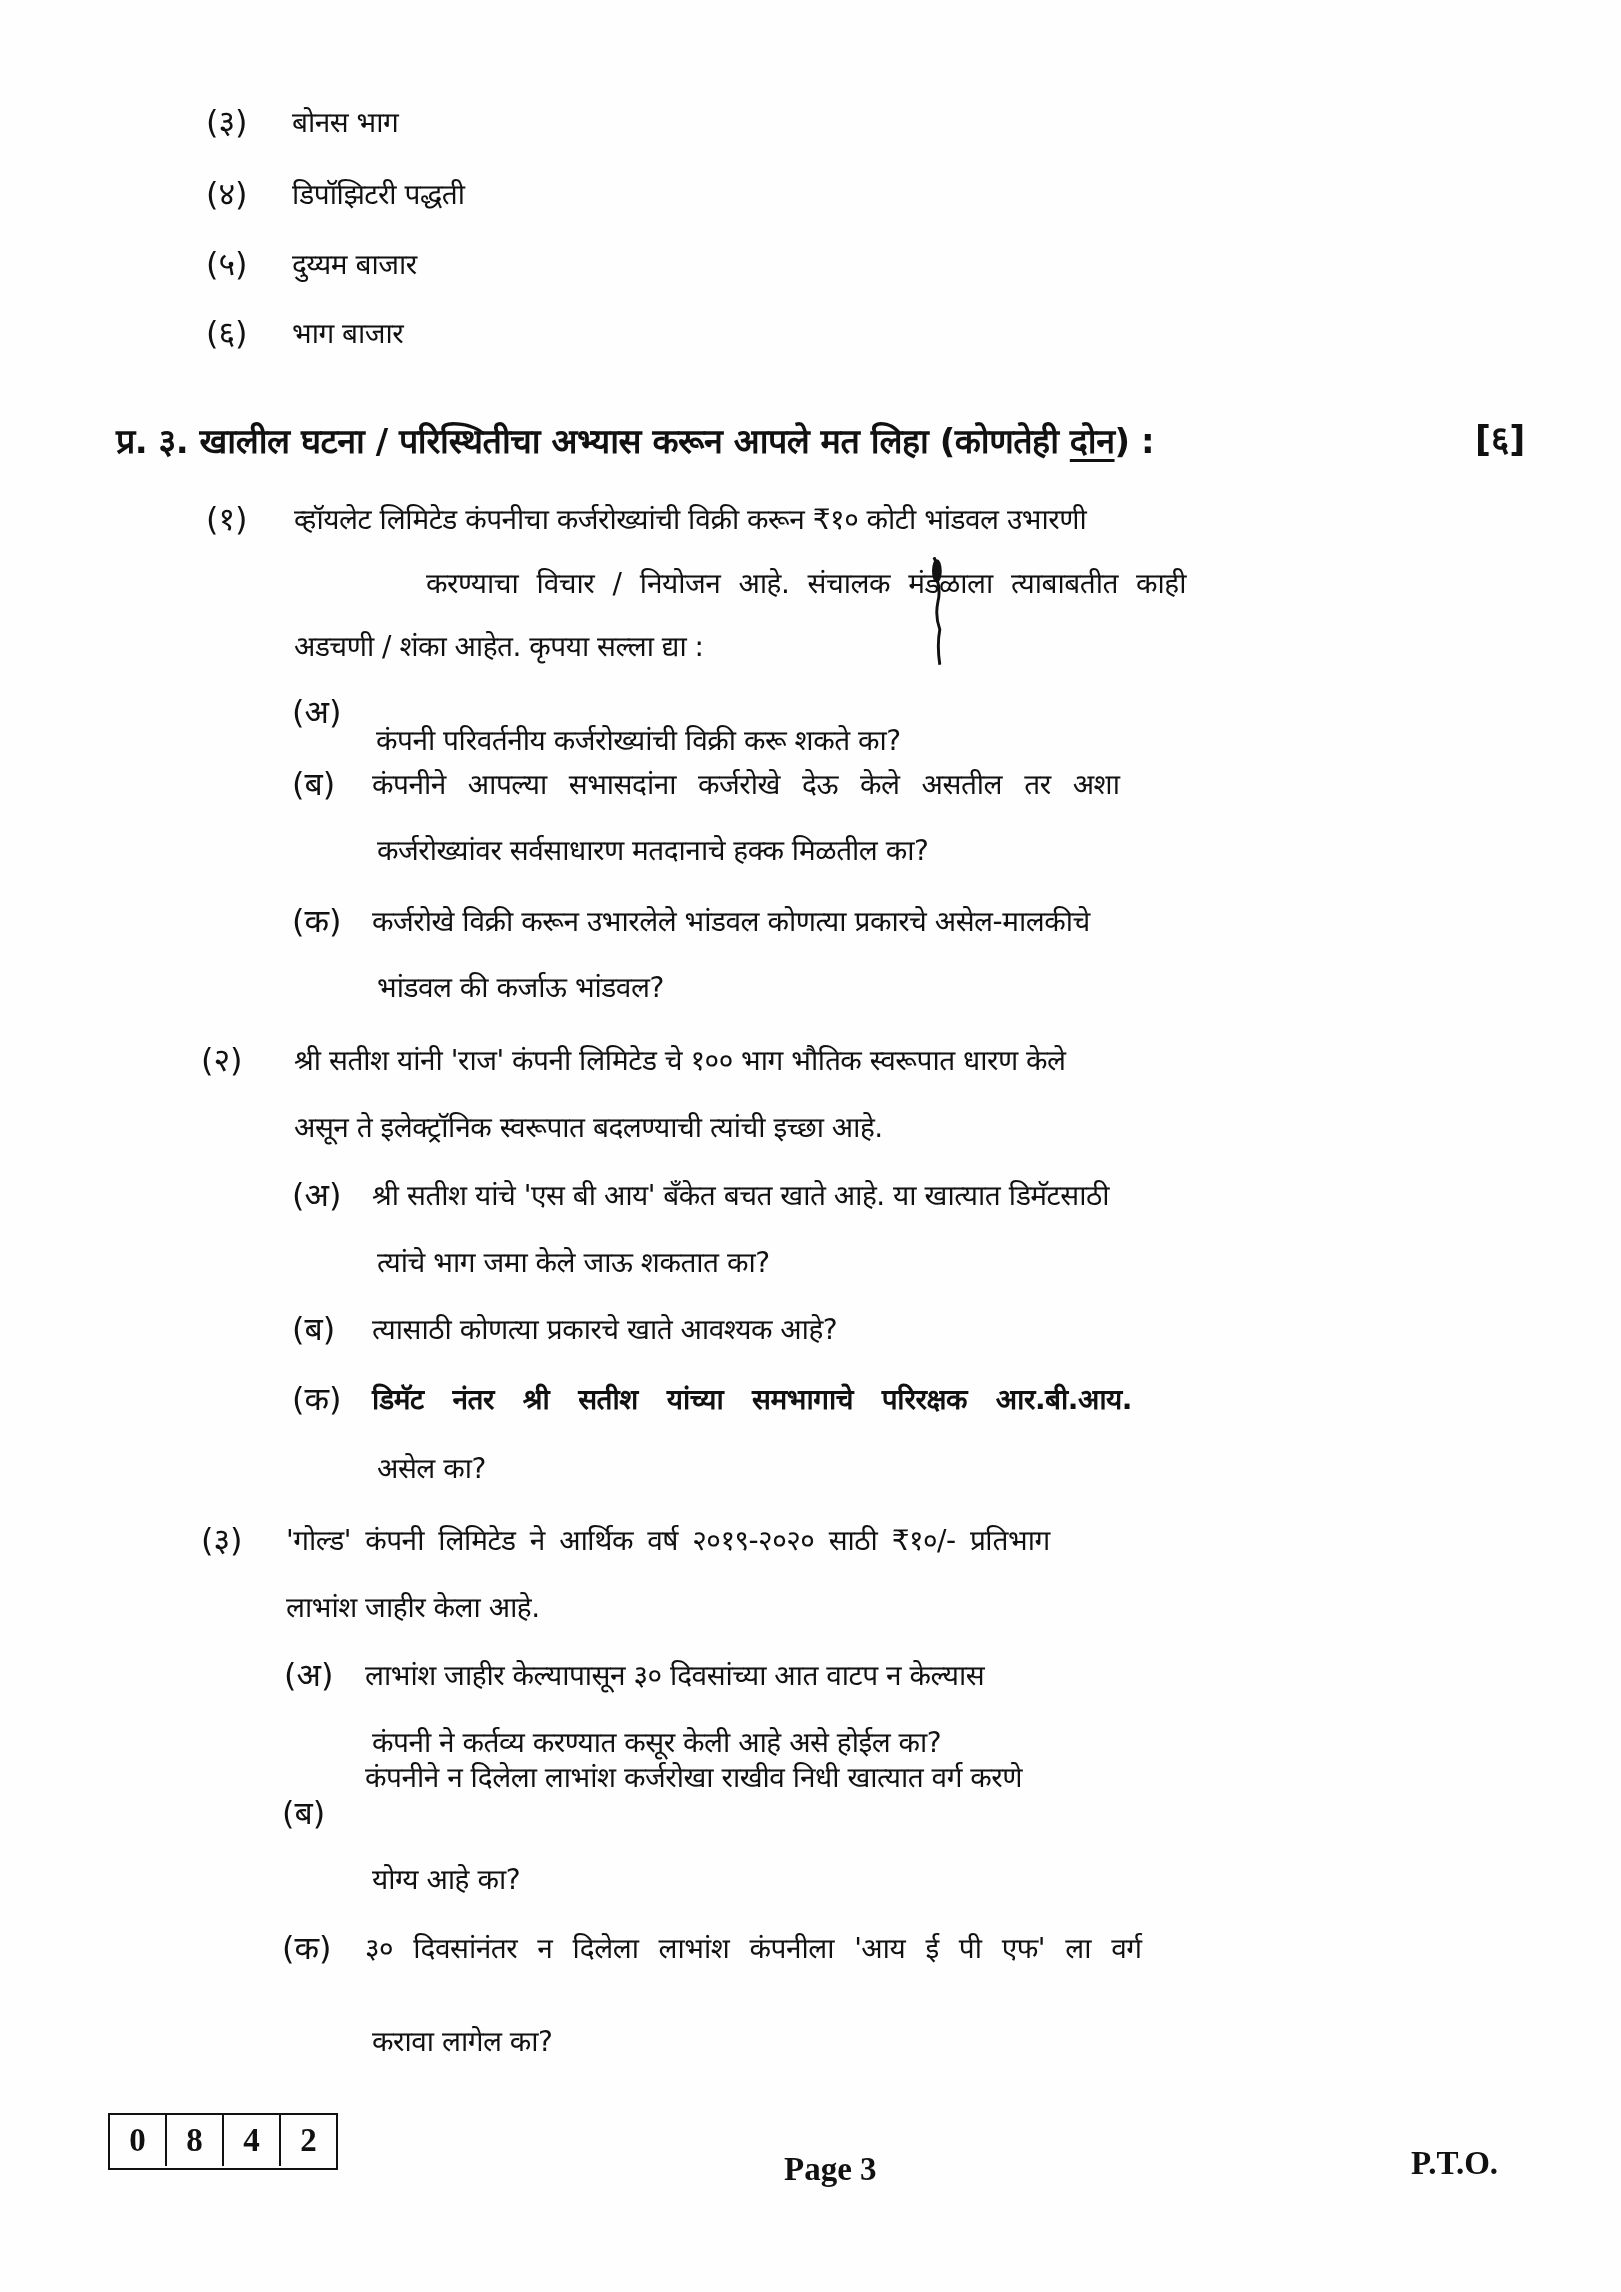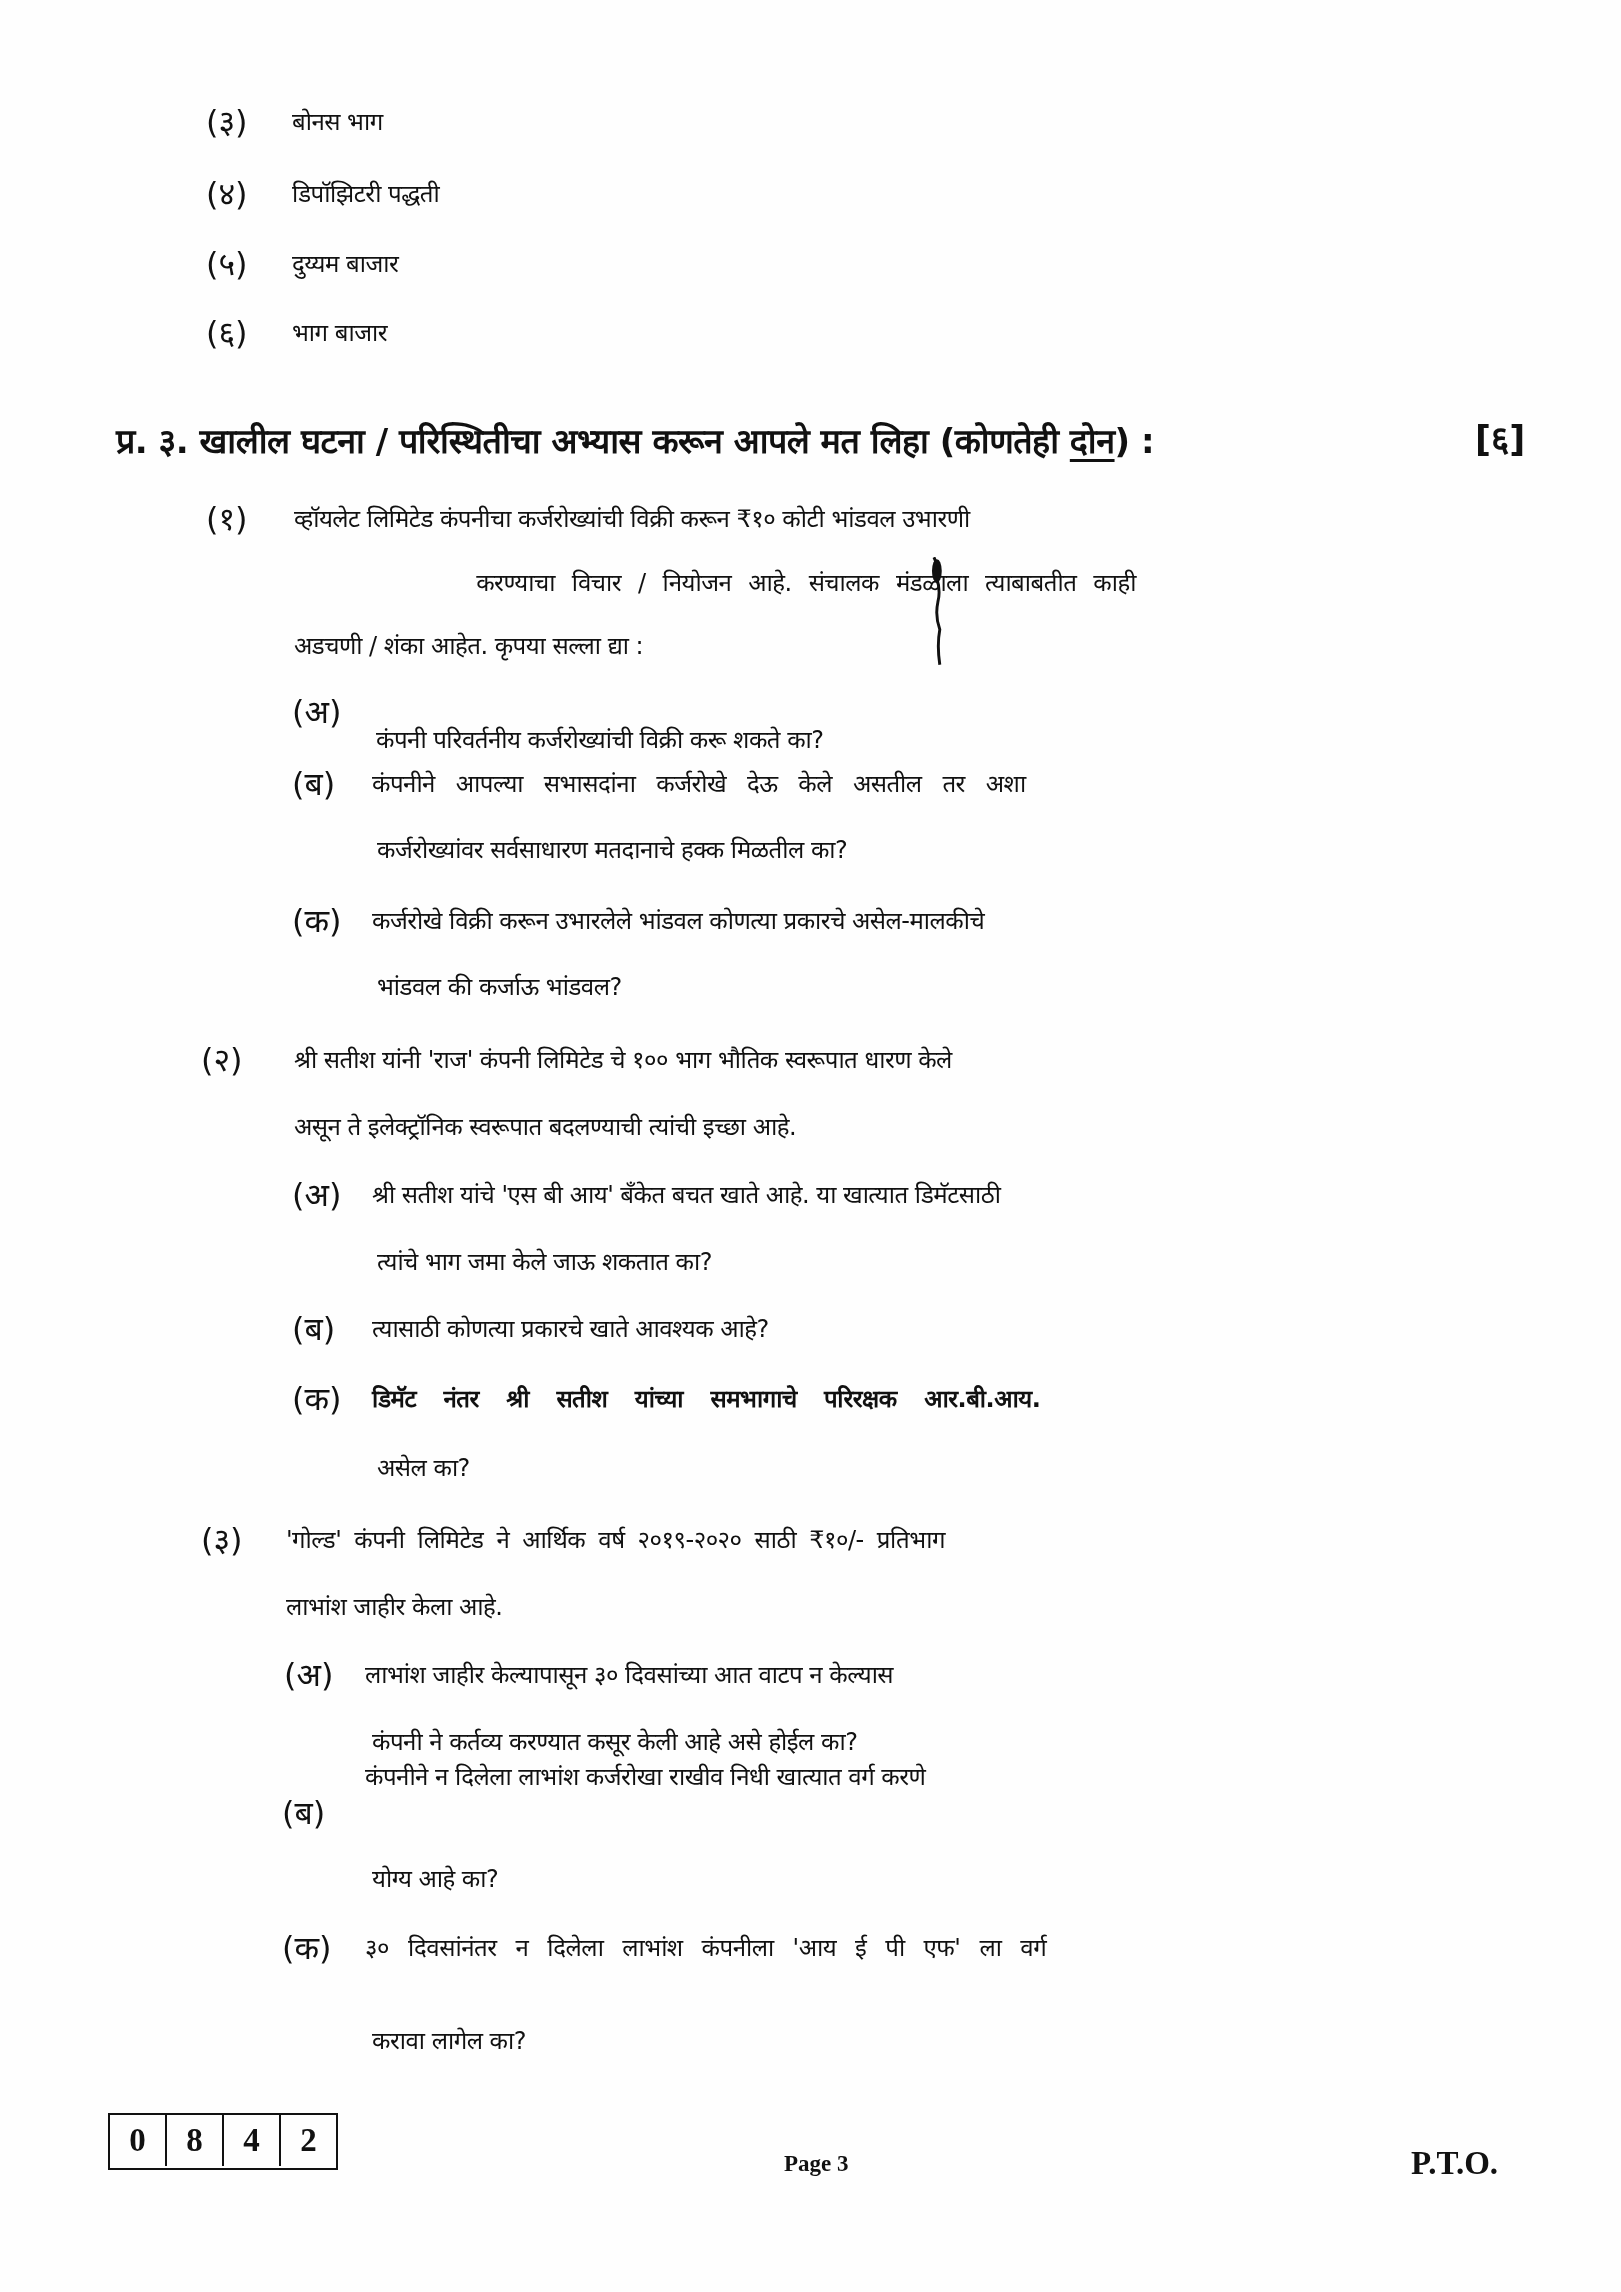--- a/index.html
+++ b/index.html
@@ -4,21 +4,21 @@
 <style>
   html, body { margin: 0; padding: 0; background: #ffffff; }
   body {
     width: 1621px; height: 2293px; position: relative; overflow: hidden;
     font-family: "DejaVu Sans", "Liberation Sans", sans-serif;
     color: #111111;
   }
   .page { position: absolute; inset: 0; background: #fefefe; }
   .line {
     position: absolute; white-space: nowrap;
-    font-size: 24px; line-height: 43px; letter-spacing: -0.5px;
+    font-size: 28px; line-height: 43px; letter-spacing: -0.5px;
   }
   .lbl { position: absolute; white-space: nowrap; font-size: 32px; line-height: 43px; }
   .heading { font-weight: bold; font-size: 34px; }
   .marks { position: absolute; font-weight: bold; font-size: 35px; line-height: 43px; white-space: nowrap; }
   .u { text-decoration: underline; text-underline-offset: 5.9px; }
 
   .smudge {
     position: absolute; left: 931px; top: 557px; width: 13.7px; height: 108px;
   }
 
@@ -28,21 +28,21 @@
   }
   .code-cell {
     width: 55px; height: 51px; display: flex; align-items: center; justify-content: center;
     border-right: 2.9px solid #111; font-family: "Liberation Serif", serif;
     font-weight: bold; font-size: 33px;
   }
   .code-cell:last-child { border-right: none; }
 
   .footer-page {
     position: absolute; left: 784px; top: 2151px;
-    font-family: "Liberation Serif", serif; font-weight: bold; font-size: 23px;
+    font-family: "Liberation Serif", serif; font-weight: bold; font-size: 33px;
   }
   .footer-pto {
     position: absolute; left: 1411px; top: 2145px;
     font-family: "Liberation Serif", serif; font-weight: bold; font-size: 33px;
   }
 </style>
 </head>
 <body>
 
 <div class="page">

